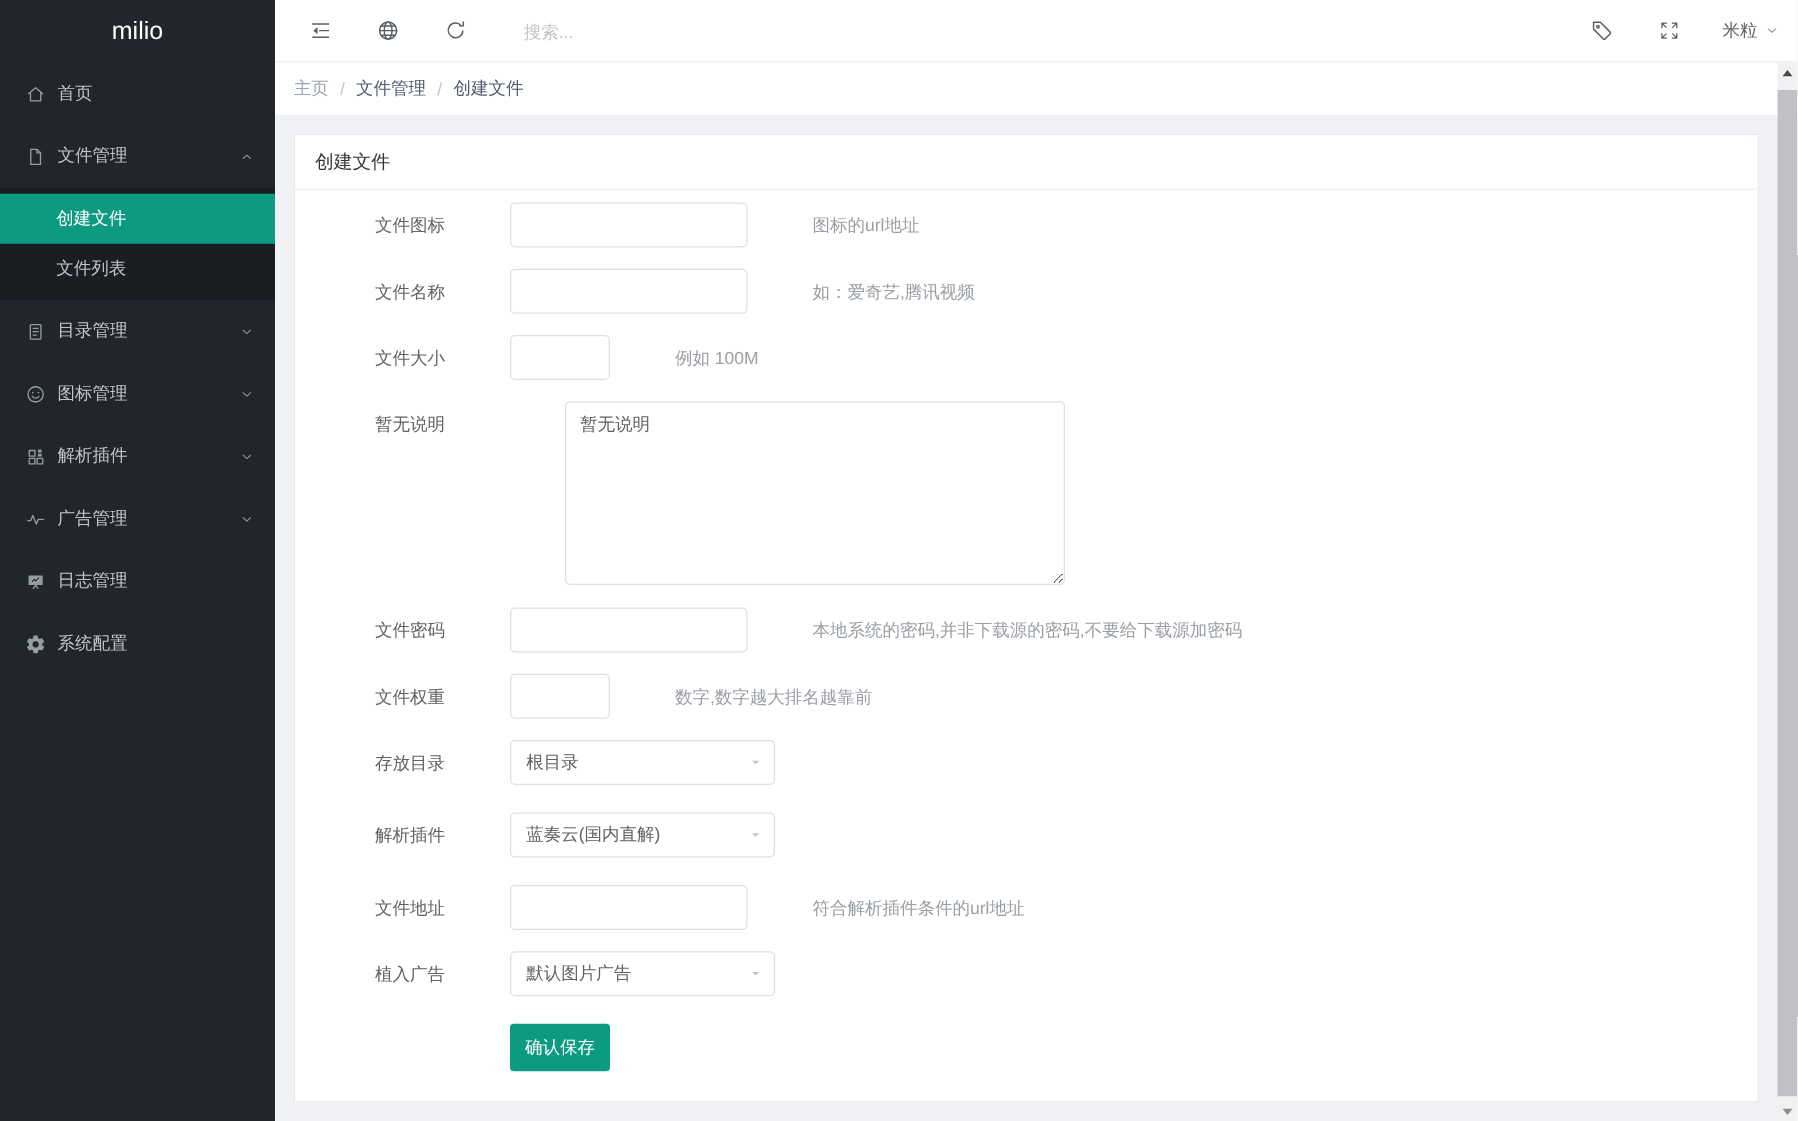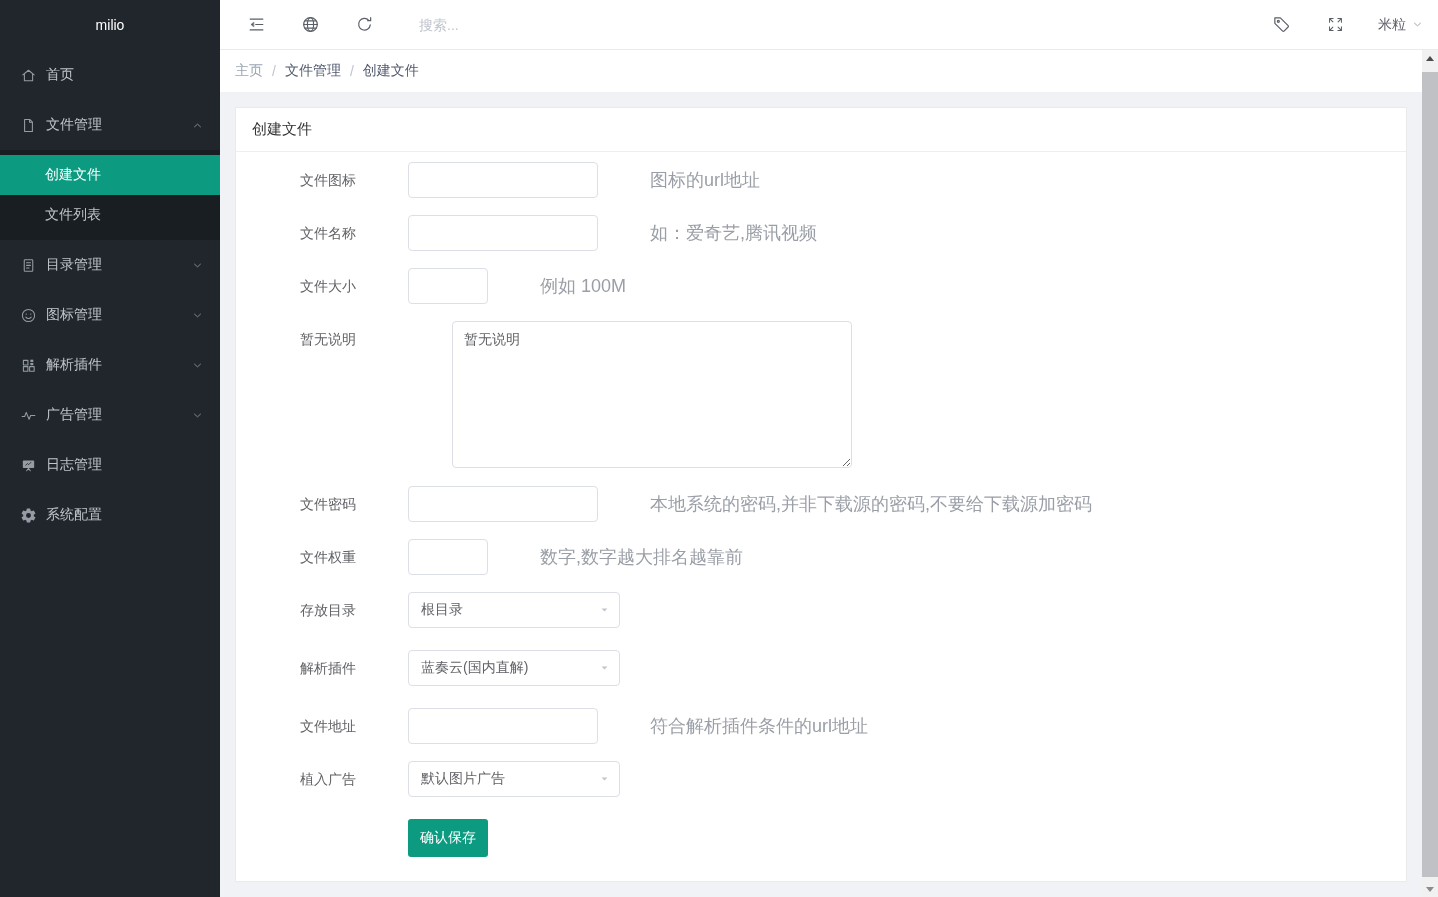--- a/index.html
+++ b/index.html
@@ -11,21 +11,21 @@
   html,body{margin:0;padding:0;}
   body{
     width:1438px;height:897px;overflow:hidden;
     font-family:"Liberation Sans","DejaVu Sans",sans-serif;
     font-size:14px;color:#606266;background:#f0f2f5;
   }
   .app{width:1438px;height:897px;display:flex;position:relative;overflow:hidden;background:#f0f2f5;}
 
   
   .sidebar{flex:0 0 220px;width:220px;background:var(--sidebar-bg);color:#c0c5cc;overflow:hidden;}
-  .logo{height:50px;display:flex;align-items:center;justify-content:center;color:#fff;font-size:14px;}
+  .logo{height:50px;display:flex;align-items:center;justify-content:center;color:#fff;font-size:20px;}
   .m-item{height:50px;display:flex;align-items:center;padding:0 16px 0 20px;font-size:14px;cursor:pointer;color:#c0c5cc;text-align:center;}
   .m-icon{width:17px;height:17px;margin-right:9px;display:inline-flex;color:#969ca4;flex:none;}
   .m-icon svg,.m-chevron svg,.tb-icon svg,.caret svg{width:100%;height:100%;display:block;}
   .m-label{white-space:nowrap;}
   .m-chevron{margin-left:auto;width:13px;height:13px;color:#969ca4;display:inline-flex;flex:none;}
   .submenu{background:var(--submenu-bg);padding:5px 0;}
   .sub-item{height:40px;display:flex;align-items:center;padding-left:45px;font-size:14px;cursor:pointer;color:#c0c5cc;}
   .sub-item.active{background:var(--accent);color:#fff;}
 
   
@@ -55,21 +55,21 @@
   
   .form-item{display:flex;align-items:flex-start;margin-bottom:17px;gap:40px;}
   .form-item.row-select{margin-bottom:22px;}
   .form-item.row-textarea{margin-bottom:18px;}
   .f-label{flex:0 0 132px;text-align:right;padding-right:12px;font-size:14px;color:#606266;line-height:36px;white-space:nowrap;}
   .ipt{height:36px;width:190px;border:1px solid #dcdfe6;border-radius:4px;padding:0 12px;font-size:14px;color:#606266;outline:none;background:#fff;}
   .ipt.small{width:80px;}
   .txt{width:400px;height:147px;border:1px solid #dcdfe6;border-radius:4px;padding:7px 11px;font-size:14px;color:#606266;outline:none;resize:vertical;font-family:inherit;line-height:1.5;margin-left:44px;}
   .select{width:212px;height:36px;border:1px solid #dcdfe6;border-radius:4px;display:flex;align-items:center;padding:0 30px 0 12px;position:relative;font-size:14px;color:#606266;cursor:pointer;background:#fff;}
   .select .caret{position:absolute;right:8px;top:50%;transform:translateY(-50%);width:13px;height:13px;color:#c0c4cc;display:inline-flex;}
-  .hint{margin-left:12px;font-size:18px;color:#9a9ea6;line-height:36px;white-space:nowrap;text-align:center;}
+  .hint{margin-left:12px;font-size:14px;color:#9a9ea6;line-height:36px;white-space:nowrap;text-align:center;}
   .btn{height:38px;padding:0 12px;background:var(--accent);color:#fff;border:none;border-radius:3px;font-size:14px;cursor:pointer;font-family:inherit;}
 
   
   .vscroll{position:absolute;top:50px;right:0;bottom:0;width:16px;background:#f1f1f1;z-index:5;}
   .vs-arrow{position:absolute;left:0;width:16px;height:16px;display:flex;align-items:center;justify-content:center;cursor:pointer;}
   .vs-up{top:0;}
   .vs-down{bottom:0;}
   .tri-up{width:0;height:0;border-left:4px solid transparent;border-right:4px solid transparent;border-bottom:5px solid #4a4a4a;}
   .tri-down{width:0;height:0;border-left:4px solid transparent;border-right:4px solid transparent;border-top:5px solid #8c8c8c;}
   .vs-thumb{position:absolute;left:0;top:22px;bottom:20px;width:16px;background:#c0c1c4;cursor:pointer;}

